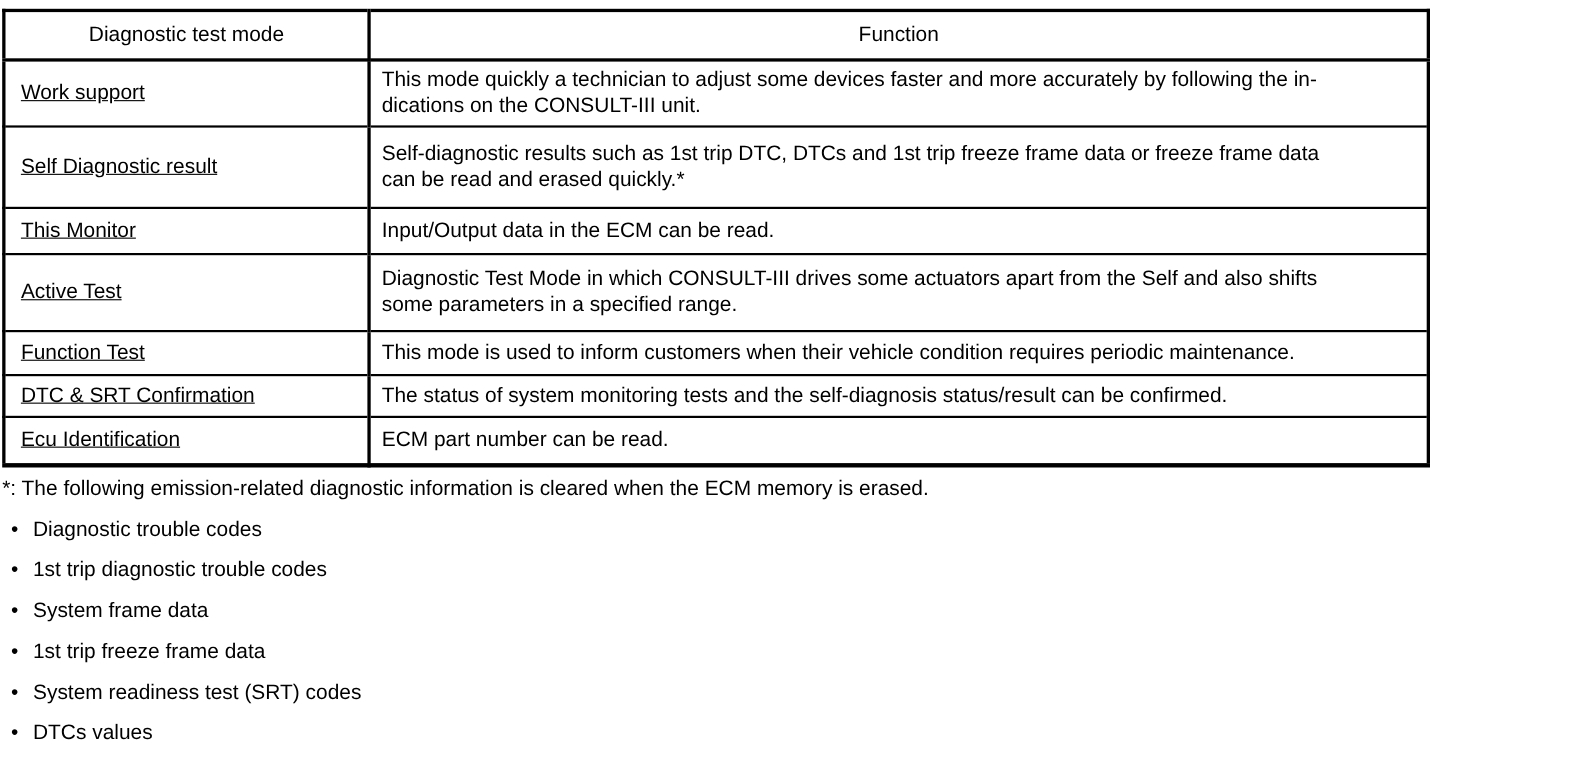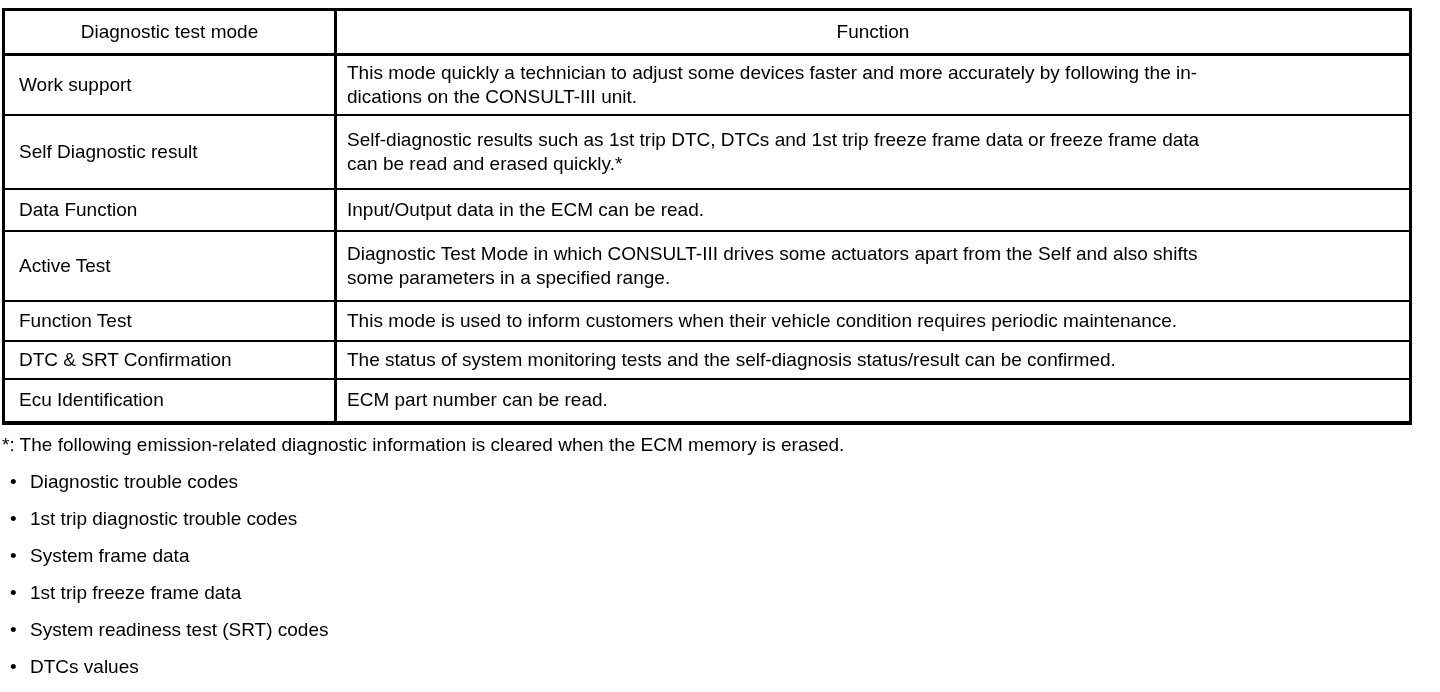--- a/index.html
+++ b/index.html
@@ -13,21 +13,21 @@
     height: 692px;
     background: #ffffff;
     color: #000000;
     font-family: "Liberation Sans", sans-serif;
     font-size: 19px;
     overflow: hidden;
   }
   table.diag {
     border-collapse: collapse;
     table-layout: fixed;
-    width: 1410px;
+    width: 1298px;
     margin: 8px 0 0 2px;
     border-top: 3px solid #000;
     border-bottom: 4px solid #000;
     border-left: 3px solid #000;
     border-right: 3px solid #000;
   }
   table.diag th, table.diag td {
     border: 2px solid #000;
     vertical-align: middle;
     font-weight: normal;
@@ -35,20 +35,21 @@
   }
   table.diag th {
     border-bottom: 3px solid #000;
     text-align: center;
     height: 40px;
   }
   table.diag col.c-mode { width: 332px; }
   td.mode {
     padding-left: 14px;
     border-right: 3px solid #000 !important;
+    text-decoration: underline;
   }
   th.h-mode { border-right: 3px solid #000 !important; }
   td.func {
     padding: 4px 10px;
     white-space: pre-line;
   }
   tr.h1 { height: 40px; }
   tr.r1 { height: 60px; }
   tr.r2 { height: 74px; }
   tr.r3 { height: 42px; }
@@ -100,21 +101,21 @@
         <td class="mode">Work support</td>
         <td class="func">This mode quickly a technician to adjust some devices faster and more accurately by following the in-
 dications on the CONSULT-III unit.</td>
       </tr>
       <tr class="r2">
         <td class="mode">Self Diagnostic result</td>
         <td class="func">Self-diagnostic results such as 1st trip DTC, DTCs and 1st trip freeze frame data or freeze frame data
 can be read and erased quickly.*</td>
       </tr>
       <tr class="r3">
-        <td class="mode">Data Function</td>
+        <td class="mode">This Monitor</td>
         <td class="func">Input/Output data in the ECM can be read.</td>
       </tr>
       <tr class="r4">
         <td class="mode">Active Test</td>
         <td class="func">Diagnostic Test Mode in which CONSULT-III drives some actuators apart from the Self and also shifts
 some parameters in a specified range.</td>
       </tr>
       <tr class="r5">
         <td class="mode">Function Test</td>
         <td class="func">This mode is used to inform customers when their vehicle condition requires periodic maintenance.</td>

